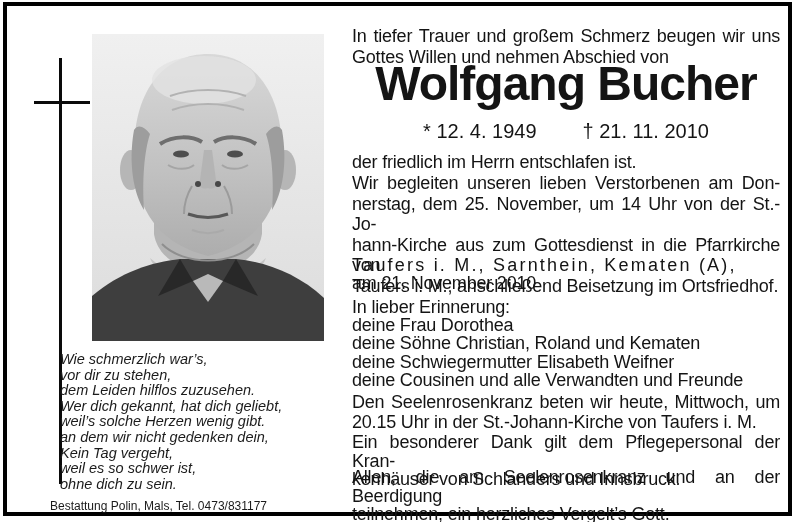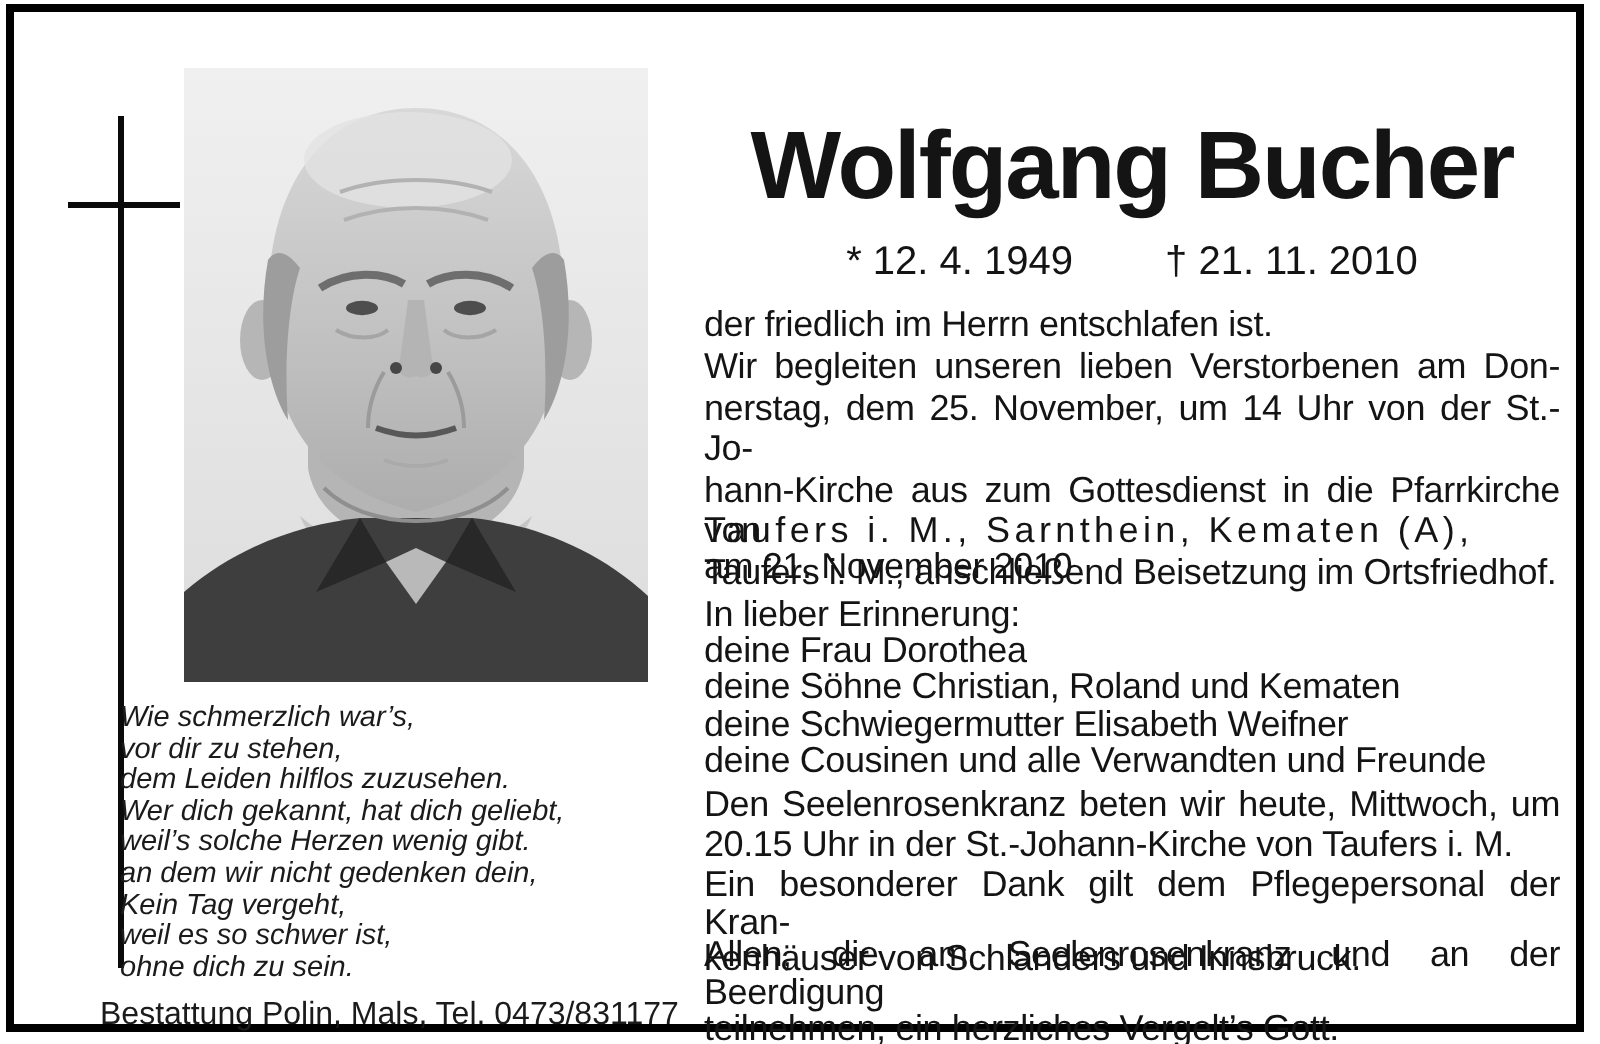--- a/index.html
+++ b/index.html
@@ -12,21 +12,21 @@
   
   .cross-v { position:absolute; left:52px; top:52px; width:3px; height:426px; background:#0a0a0a; }
   .cross-h { position:absolute; left:27px; top:95px; width:56px; height:3px; background:#0a0a0a; }
 
   .photo { position:absolute; left:85px; top:28px; width:232px; height:307px; }
   .photo svg { display:block; width:100%; height:100%; }
 
   .poem { position:absolute; left:53px; top:346px; width:284px;
           text-align:left; font-style:italic; font-size:14.5px; line-height:15.6px; color:#1b1b1b; }
 
-  .funeral-home { position:absolute; left:23px; top:493px; font-size:16px; color:#1b1b1b;padding-left:20px; }
+  .funeral-home { position:absolute; left:23px; top:493px; font-size:12px; color:#1b1b1b;padding-left:20px; }
 
   
   .rcol { position:absolute; left:345px; top:0; width:428px; height:522px; }
   .rcol > div { position:absolute; left:0; width:428px; }
   .blk { font-size:18px; line-height:20.5px; letter-spacing:-0.2px; }
   .just { text-align:justify; text-align-last:justify; }
 
   .intro      { top:20px; }
   .name       { top:52px; font-size:48px; line-height:52px; font-weight:700;
                 letter-spacing:-1px; text-align:center; white-space:nowrap; }
@@ -116,20 +116,24 @@
     <div>an dem wir nicht gedenken dein,</div>
     <div>Kein Tag vergeht,</div>
     <div>weil es so schwer ist,</div>
     <div>ohne dich zu sein.</div>
   </div>
 
   <div class="funeral-home">Bestattung Polin, Mals, Tel. 0473/831177</div>
 
   <div class="rcol">
 
+    <div class="intro blk">
+      <div class="just">In tiefer Trauer und großem Schmerz beugen wir uns</div>
+      <div>Gottes Willen und nehmen Abschied von</div>
+    </div>
 
     <div class="name">Wolfgang Bucher</div>
 
     <div class="dates">
       <span>* 12. 4. 1949</span>
       <span>† 21. 11. 2010</span>
     </div>
 
     <div class="entschlafen blk">der friedlich im Herrn entschlafen ist.</div>
 

